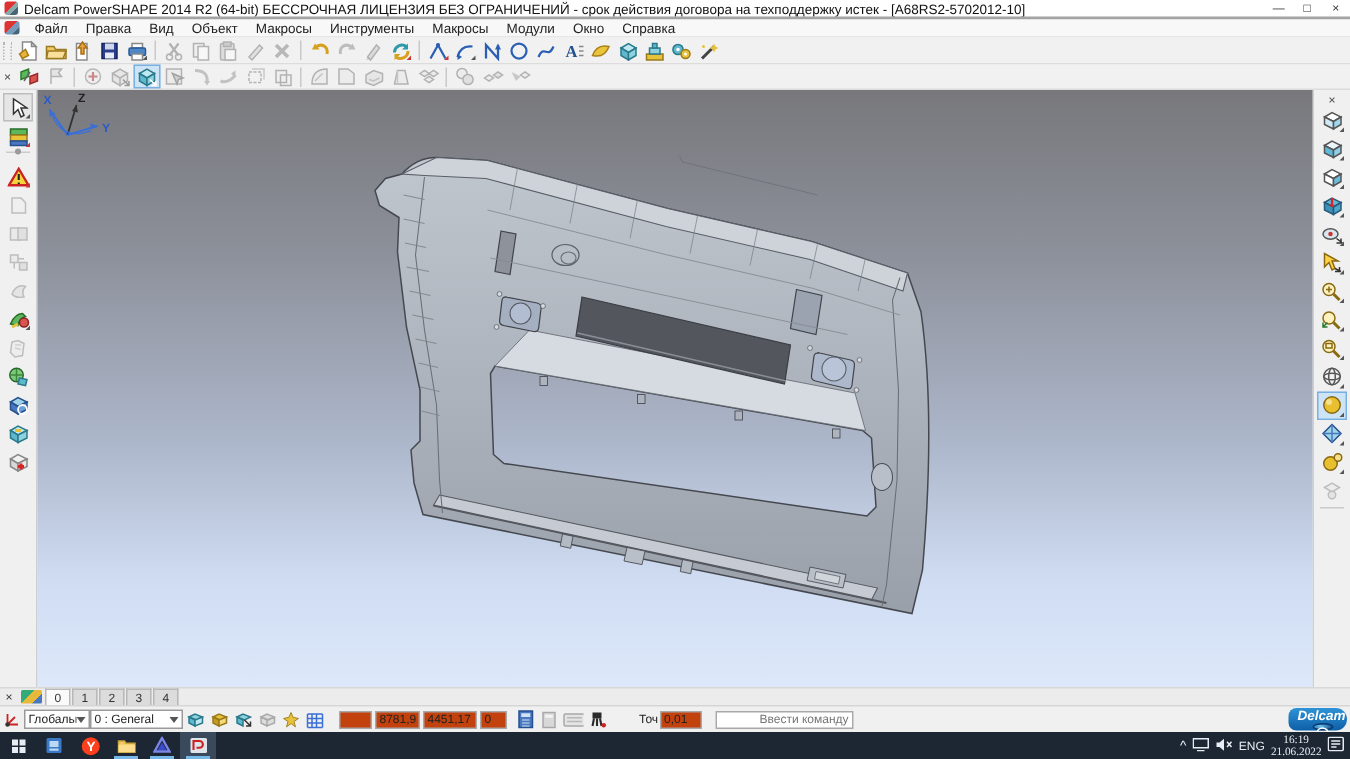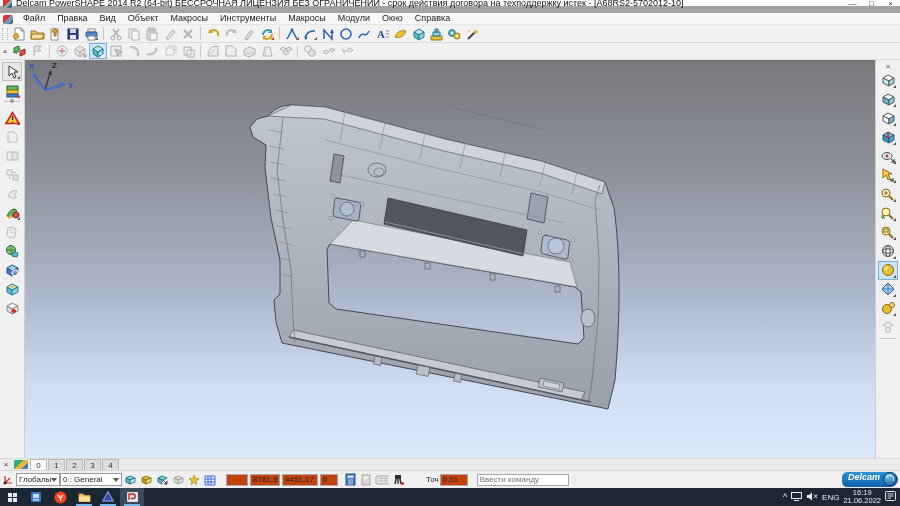--- a/index.html
+++ b/index.html
@@ -1,27 +1,27 @@
 <!DOCTYPE html>
 <html><head>
 <meta charset="utf-8">
 <style>
   html,body{margin:0;padding:0;}
   body{width:900px;height:506px;overflow:hidden;font-family:"Liberation Sans",sans-serif;background:#f0f0f0;-webkit-font-smoothing:antialiased;}
   .app{position:relative;width:900px;height:506px;background:#f0f0f0;}
 
   
-  .titlebar{position:absolute;left:0;top:0;width:900px;height:13px;background:#ffffff;display:flex;align-items:center;font-size:9px;color:#111;border-bottom:7px solid #a3a3a3;box-sizing:border-box;}
+  .titlebar{position:absolute;left:0;top:0;width:900px;height:13px;background:#ffffff;display:flex;align-items:center;font-size:9px;color:#111;border-bottom:2px solid #a3a3a3;box-sizing:border-box;}
   .titlebar .appico{width:9px;height:9px;margin:0 4px 0 3px;background:linear-gradient(135deg,#d33 0 45%,#8aa 45% 70%,#467 70%);border-radius:2px;flex:0 0 auto;}
   .titlebar .ttext{white-space:nowrap;overflow:hidden;flex:1 1 auto;}
   .wctrls{display:flex;flex:0 0 auto;height:13px;}
   .wctrl{width:19px;height:13px;display:flex;align-items:center;justify-content:center;font-size:8px;color:#333;}
 
   
-  .menubar{position:absolute;left:0;top:13px;width:900px;height:12px;background:#f8f8f8;display:flex;align-items:flex-end;font-size:9px;color:#222;border-bottom:1px solid #e6e6e6;box-sizing:border-box;}
+  .menubar{position:absolute;left:0;top:13px;width:900px;height:12px;background:#f8f8f8;display:flex;align-items:center;font-size:9px;color:#222;border-bottom:1px solid #e6e6e6;box-sizing:border-box;}
   .menubar .mico{width:10px;height:9px;margin:0 4px 0 3px;background:linear-gradient(135deg,#d33 0 45%,#79b 45% 75%,#467 75%);border-radius:2px;}
   .menuitem{padding:0 6px;height:12px;display:flex;align-items:center;cursor:default;}
 
   
   .tbar{position:absolute;left:0;width:900px;background:#f1f1f1;display:flex;align-items:center;border-bottom:1px solid #dcdcdc;box-sizing:border-box;}
   .tbar1{top:25px;height:18px;}
   .tbar2{top:43px;height:17px;}
   .grip{width:4px;height:12px;margin:0 2px;border-left:1px dotted #b5b5b5;border-right:1px dotted #b5b5b5;}
   .tsep{width:1px;height:13px;background:#c9c9c9;margin:0 3px;}
   .ic{width:18px;height:16px;display:inline-flex;align-items:center;justify-content:center;border:1px solid transparent;box-sizing:border-box;position:relative;}
@@ -51,31 +51,31 @@
   .ltab{min-width:11px;padding:0 2px;height:10px;display:flex;align-items:center;justify-content:center;background:#dcdcdc;border:1px solid #b8b8b8;border-bottom:none;margin-right:1px;cursor:default;}
   .ltab.active{background:#fafafa;}
 
   
   .statusbar{position:absolute;left:0;top:470px;width:900px;height:18px;background:#f0f0f0;display:flex;align-items:center;font-size:8px;color:#222;border-top:1px solid #d5d5d5;box-sizing:border-box;}
   .sb-ico{width:14px;height:14px;display:flex;align-items:center;justify-content:center;margin:0 1px;}
   .dd{height:13px;background:#fff;border:1px solid #9a9a9a;display:flex;align-items:center;padding:0 2px;position:relative;box-sizing:border-box;}
   .dd .arr{margin-left:auto;width:0;height:0;border-left:3px solid transparent;border-right:3px solid transparent;border-top:4px solid #555;}
   .field{height:12px;background:#c2410c;border:1px solid #a8a8a8;box-sizing:border-box;display:flex;align-items:center;padding:0 2px;margin:0 1px;}
   .cmdinput{height:12px;width:92px;font-size:8px;border:1px solid #a8a8a8;padding:0 2px;box-sizing:border-box;font-family:"Liberation Sans",sans-serif;}
-  .delcam{margin-left:auto;margin-right:2px;height:15px;display:flex;background:linear-gradient(180deg,#2f93d6,#0e5fa8);border-radius:7px 10px 10px 7px;padding:0 1px 0 6px;color:#fff;font-size:9px;font-weight:bold;font-style:italic;}
+  .delcam{margin-left:auto;margin-right:2px;height:15px;display:flex;align-items:center;background:linear-gradient(180deg,#2f93d6,#0e5fa8);border-radius:7px 10px 10px 7px;padding:0 1px 0 6px;color:#fff;font-size:9px;font-weight:bold;font-style:italic;flex-direction:column;}
   .delcam .dball{width:12px;height:12px;margin-left:3px;border-radius:50%;background:radial-gradient(circle at 35% 35%,#6fc0ee,#0b4f92);border:1px solid #083c70;position:relative;}
   .delcam .dball:after{content:"";position:absolute;left:2px;top:2px;width:7px;height:4px;border:1.5px solid #fff;border-bottom:none;border-radius:6px 6px 0 0;transform:rotate(25deg);}
 
   
   .taskbar{position:absolute;left:0;top:488px;width:900px;height:18px;background:#1d2633;display:flex;align-items:center;color:#e8edf3;}
   .tb-btn{width:24px;height:18px;display:flex;align-items:center;justify-content:center;position:relative;}
   .tb-btn.open:after{content:"";position:absolute;left:4px;bottom:0;width:16px;height:2px;background:#76b9e8;}
   .tb-btn.activeapp{background:#3a4a5c;}
   .tray{margin-left:auto;display:flex;align-items:center;gap:4px;padding-right:4px;font-size:8px;}
-  .clock{line-height:8px;font-size:7.5px;text-align:center;}
+  .clock{line-height:8px;font-size:7.5px;text-align:center;font-family:Liberation Serif, serif;}
   .winlogo{display:grid;grid-template-columns:4px 4px;grid-template-rows:4px 4px;gap:1px;}
   .winlogo i{background:#e8edf3;}
 </style>
 </head>
 <body>
 
 <div class="app">
 
   <div class="titlebar">
     <span class="appico"></span>
@@ -736,21 +736,21 @@
       </span>
     <span class="sb-ico">
         <svg width="13" height="13">
           <path d="M3,2 h6 v4 h-6 z" fill="#2a2a2a"></path>
           <path d="M4,6 l-1,5 M8,6 l1,5 M6,6 v5" stroke="#2a2a2a" stroke-width="1.4"></path>
           <circle cx="10.5" cy="10.5" r="1.5" fill="#c22"></circle>
         </svg>
       </span>
     <span style="margin-left:20px">Точ</span>
     <span class="field" style="width:28px">0,01</span>
-    <input class="cmdinput" style="margin-left: 8px;" placeholder="Ввести команду">
+    <input class="cmdinput" style="margin-left: 8px; text-align: right;" placeholder="Ввести команду">
     <span class="delcam">
         <span>Delcam</span>
         <span class="dball"></span>
       </span>
   </div>
 
   <div class="taskbar">
     <span class="tb-btn">
         <span class="winlogo">
           <i></i>

